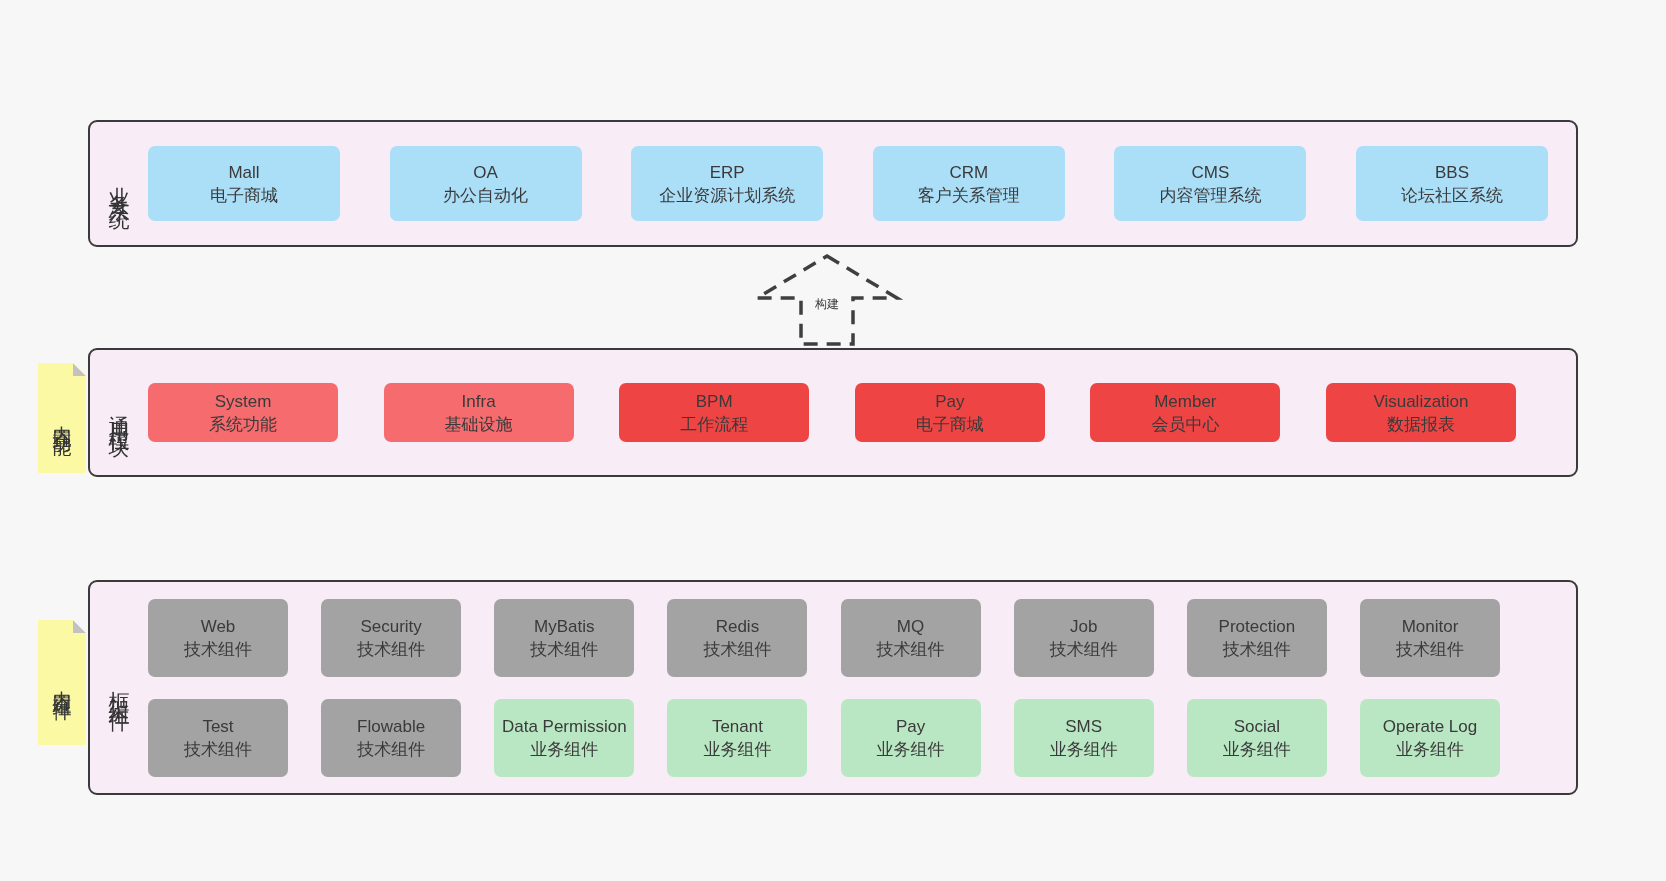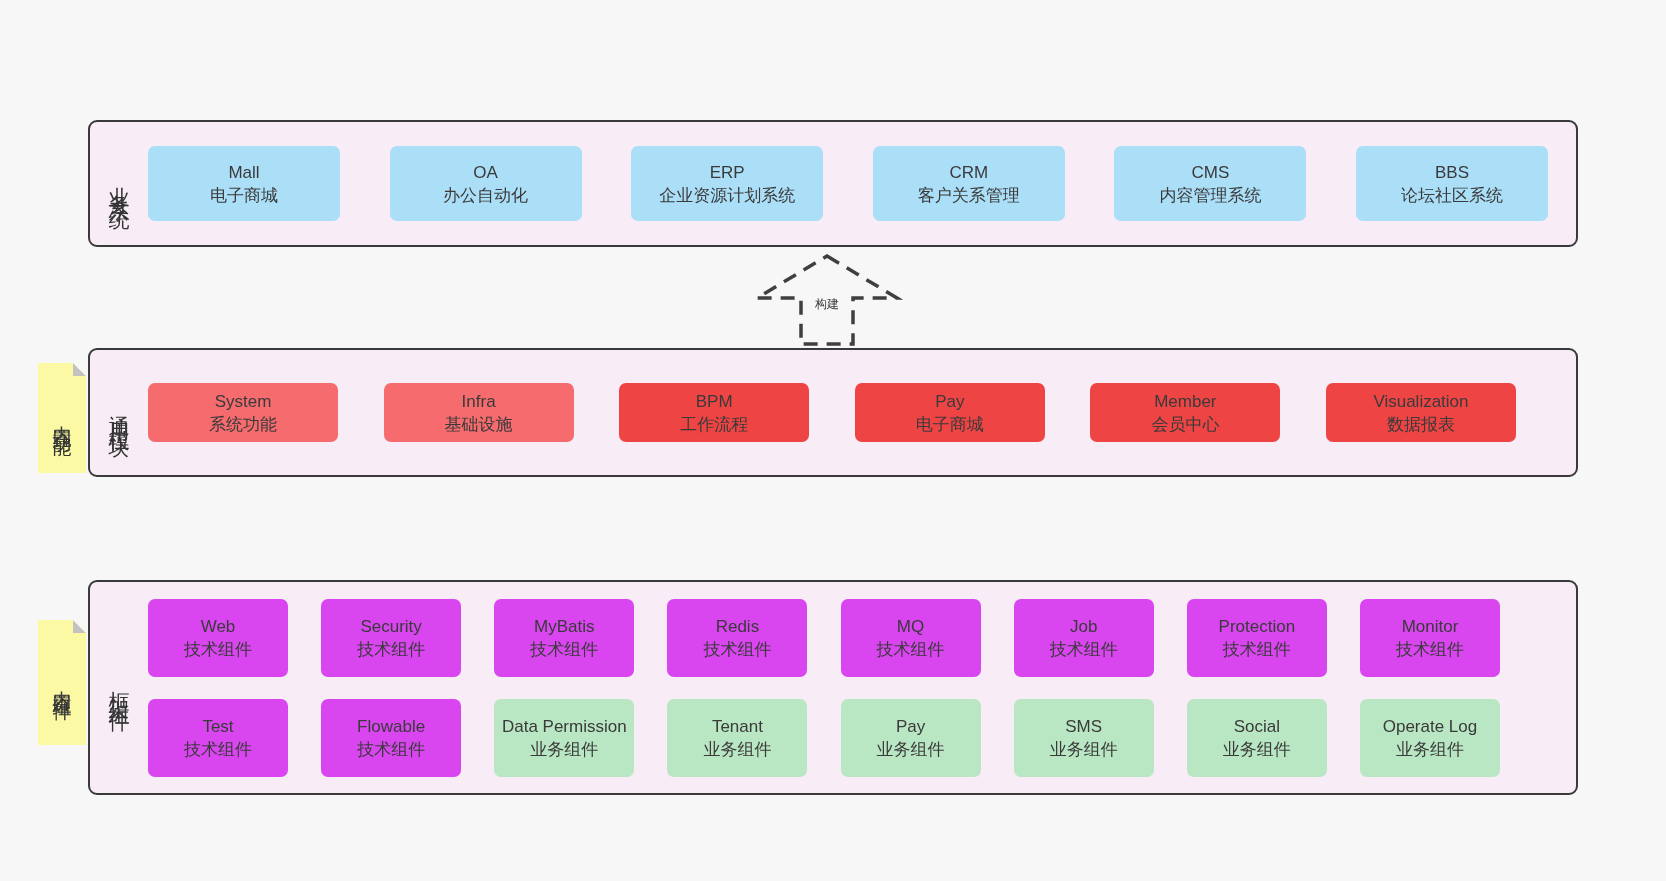--- a/index.html
+++ b/index.html
@@ -25,21 +25,21 @@
   .brow{display:flex;justify-content:space-between;}
 
   .box{border-radius:7px;display:flex;flex-direction:column;align-items:center;
        justify-content:center;text-align:center;font-size:17px;line-height:23px;color:#3a3a3a;}
   .w192{width:192px;height:75px;}
   .w190{width:190px;height:59px;}
   .w140{width:140px;height:78px;}
   .blue  {background:#abdef7;}
   .red   {background:#f56b6e;}
   .pink  {background:#ef4444;}
-  .gdark {background:#d946ef;}
+  .gdark {background:#a3a3a3;}
   .glight{background:#b9e7c3;}
 
   
   .sticky{position:absolute;left:38px;width:48px;background:#fbf9a4;
           clip-path:polygon(0 0,calc(100% - 13px) 0,100% 13px,100% 100%,0 100%);
           display:flex;align-items:center;justify-content:center;}
   #sticky-modules{top:363px;height:110px;}
   #sticky-components{top:620px;height:125px;}
   .sticky .vtext{writing-mode:vertical-rl;text-orientation:upright;
                  font-size:19px;letter-spacing:4px;color:#333;}

